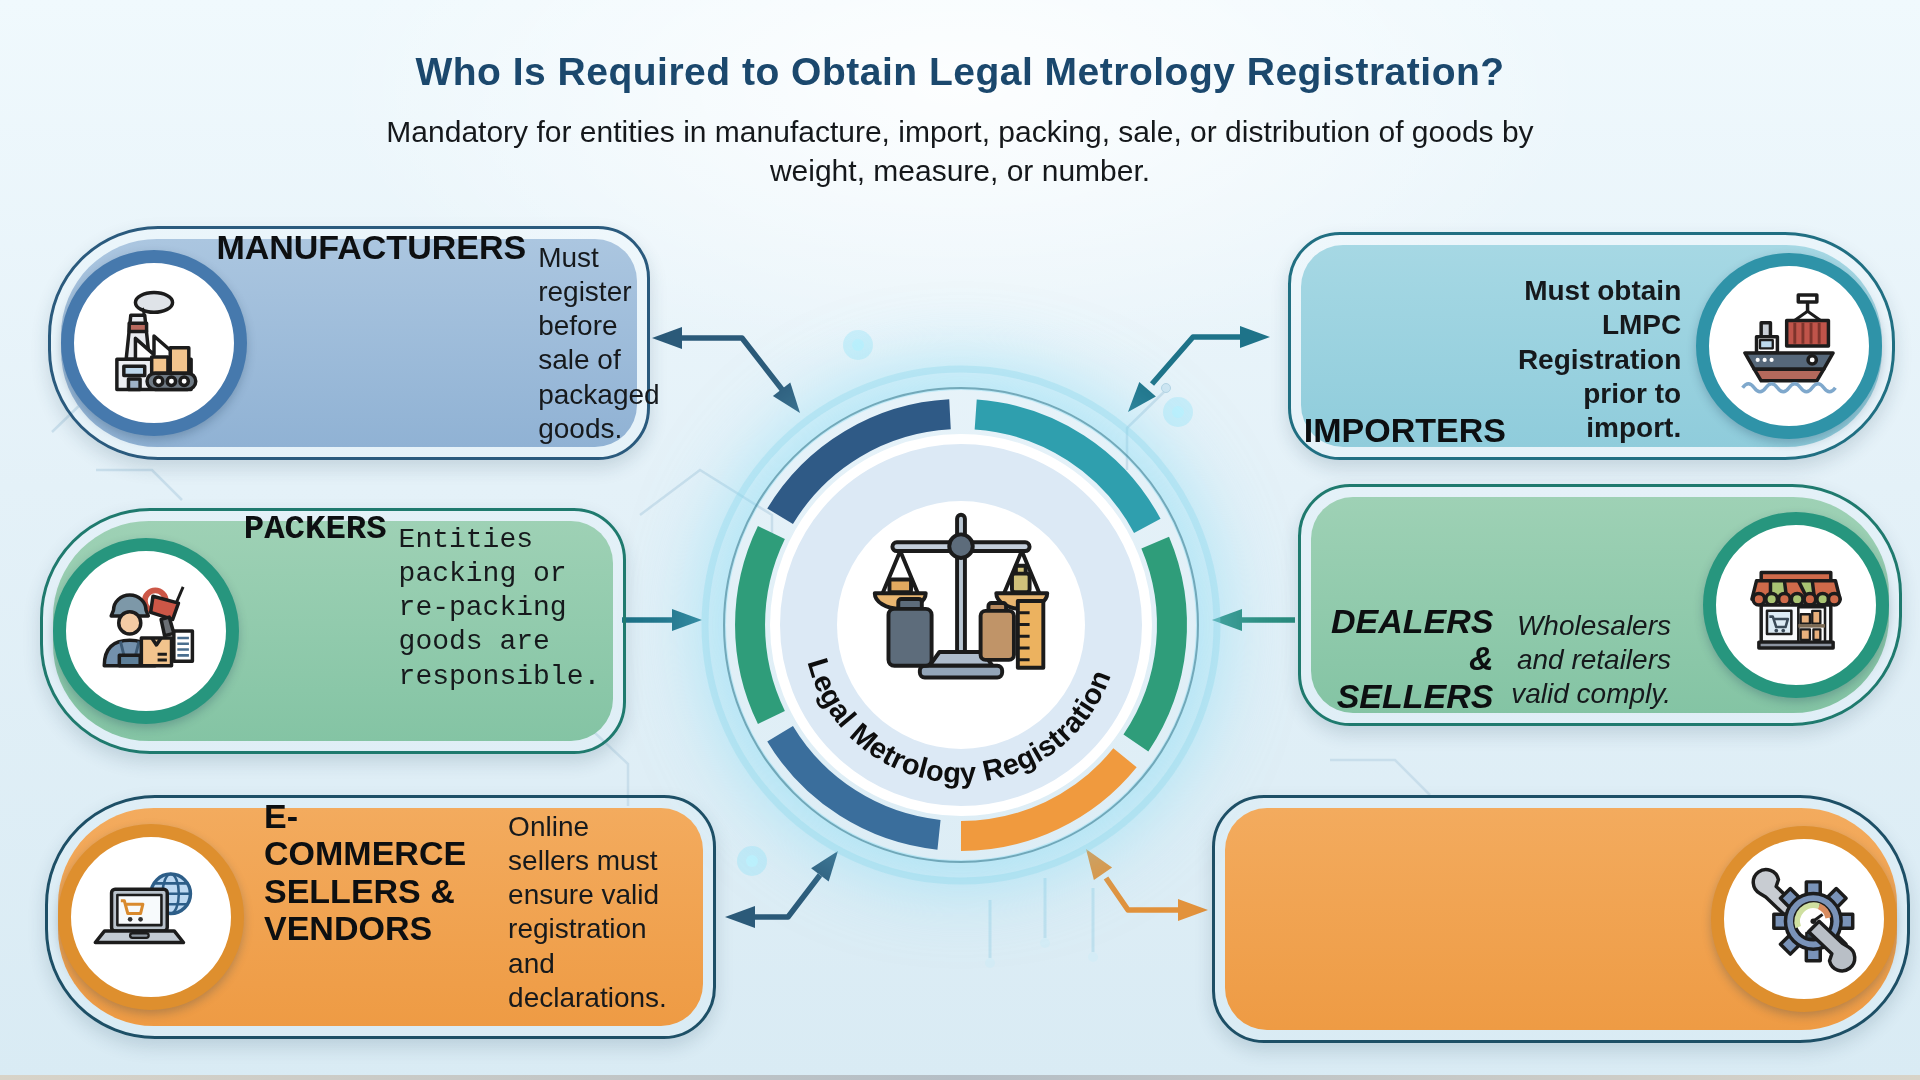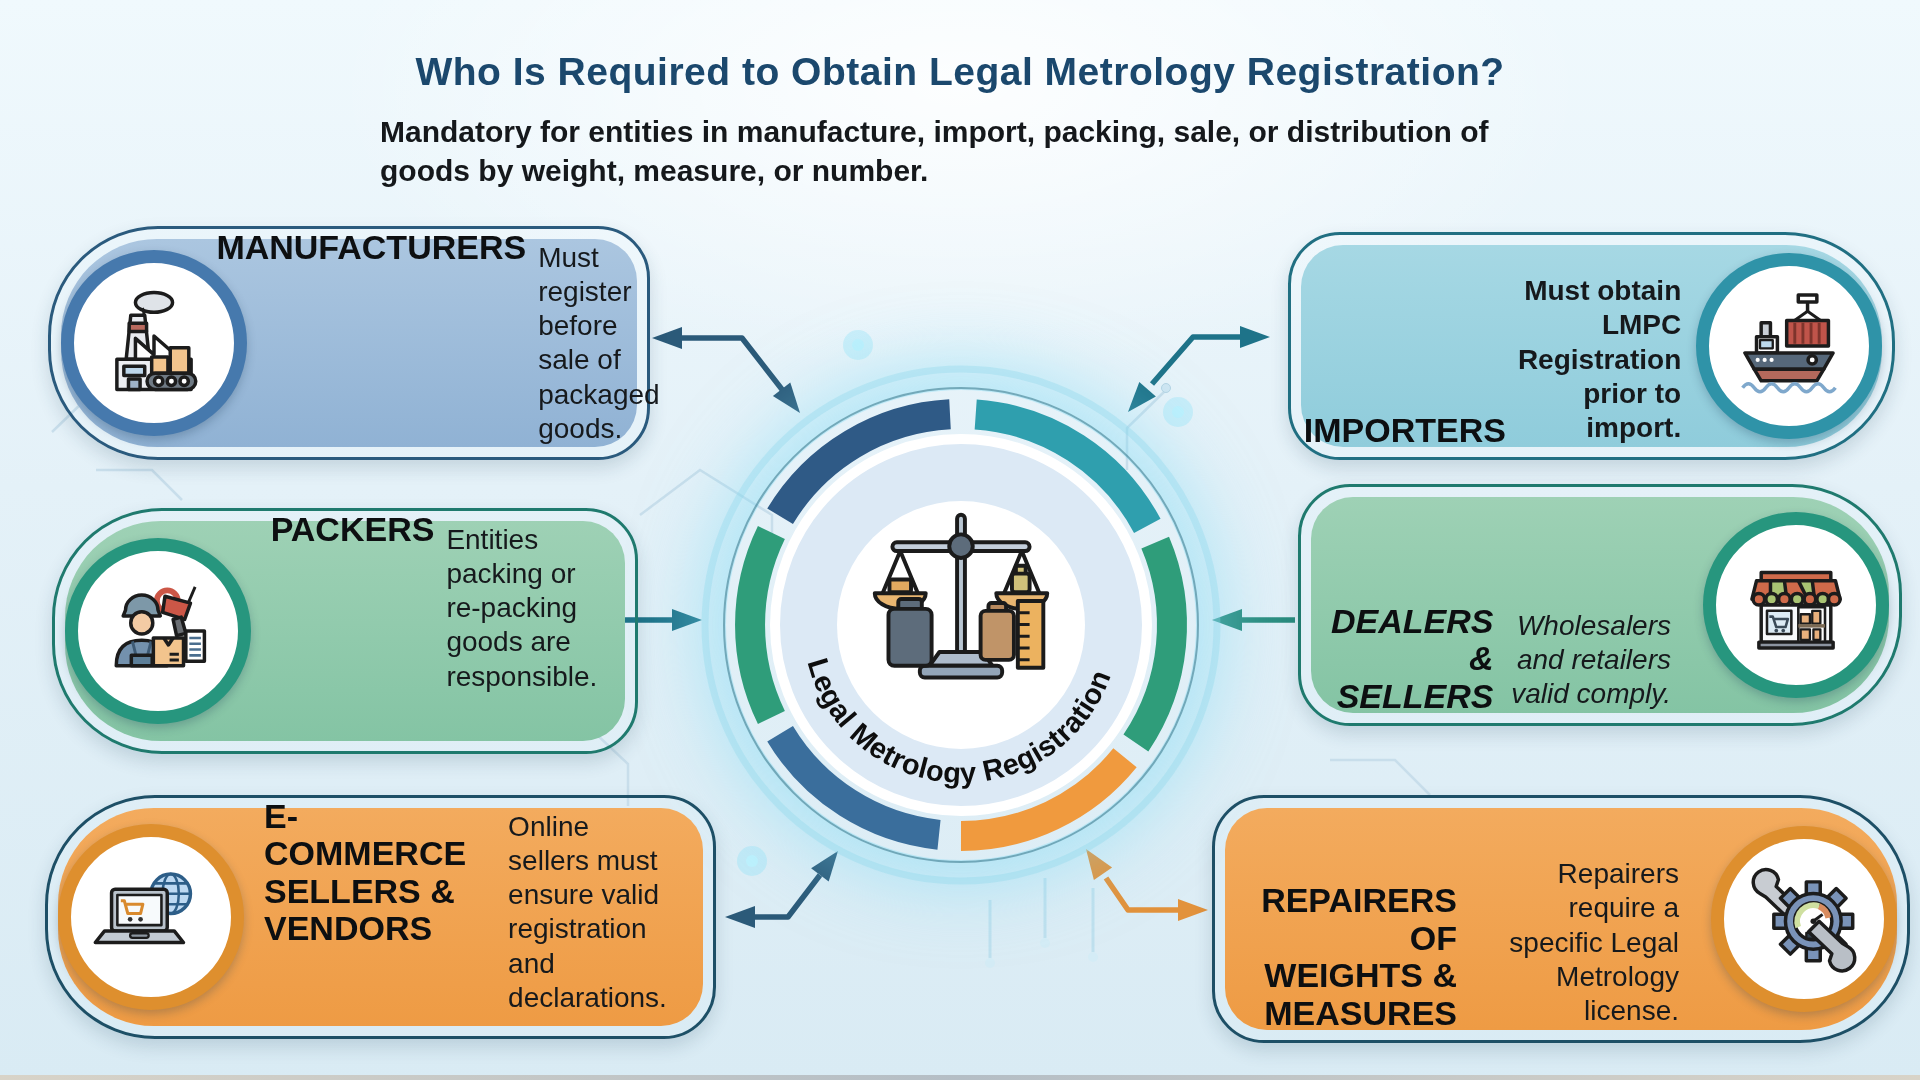--- a/index.html
+++ b/index.html
@@ -8,21 +8,21 @@
          background:
            radial-gradient(ellipse 900px 420px at 50% 8%, rgba(255,255,255,.85), rgba(255,255,255,0) 70%),
            linear-gradient(180deg,#f0f9fd 0%,#e4f1f8 45%,#d9ebf4 100%);}
   .bottom-line{position:absolute;left:0;bottom:0;width:100%;height:5px;
          background:linear-gradient(90deg,#d8cfc0,#aeb6bd,#d8cfc0);opacity:.85;}
 
   
   .title{position:absolute;top:50px;left:0;width:100%;text-align:center;
          font-size:39px;font-weight:800;color:#1b486d;letter-spacing:.5px;}
   .subtitle{position:absolute;top:112px;left:50%;transform:translateX(-50%);
-         width:1160px;text-align:left;font-size:30px;color:#15181b;line-height:1.3;font-weight:bold;}
+         width:1160px;text-align:center;font-size:30px;color:#15181b;line-height:1.3;}
 
   
   .card{position:absolute;border:3px solid var(--edge);
         box-shadow:0 8px 18px rgba(25,60,90,.16);background:transparent;}
   .card.left{border-radius:110px 52px 52px 110px;}
   .card.right{border-radius:52px 110px 110px 52px;padding-left:16px;}
   .card .fill{position:absolute;inset:10px;background:linear-gradient(180deg,var(--fill-top),var(--fill-bottom));}
   .card.left .fill{border-radius:96px 42px 42px 96px;}
   .card.right .fill{border-radius:42px 96px 96px 42px;}
   .medallion{position:absolute;top:50%;transform:translateY(-50%);
@@ -224,21 +224,21 @@
         <polygon points="20,70 80,70 74,80 26,80" fill="#b4695c"></polygon>
         <path d="M10,86 q5,-7 10,0 t10,0 t10,0 t10,0 t10,0 t10,0 t10,0 t10,0" fill="none" stroke="#7fa8cc"></path>
       </svg>
     </div>
     <div class="text">
       <h2>IMPORTERS</h2>
       <p>Must obtain LMPC Registration prior to import.</p>
     </div>
   </div>
 
-  <div class="card left c-pack" style="left: 52px; top: 508px; width: 580px; height: 240px; --edge: #1f7a6e; --ring: #27967e; --fill-top: #9ed1b5; --fill-bottom: #84c4a4;">
+  <div class="card left c-pack" style="left: 40px; top: 508px; width: 580px; height: 240px; font-family: Liberation Mono, monospace; --edge: #1f7a6e; --ring: #27967e; --fill-top: #9ed1b5; --fill-bottom: #84c4a4;">
     <div class="fill"></div>
     <div class="medallion">
       <svg viewBox="0 0 100 100" width="116" height="116" stroke="#1c1c1c" stroke-width="3" stroke-linejoin="round">
         <circle cx="58" cy="24" r="9" fill="none" stroke="#cc5747" stroke-width="5"></circle>
         <polygon points="56,20 78,26 73,40 54,34" fill="#cc5747"></polygon>
         <path d="M70,38 l4,14 l-8,2 l-3,-14 z" fill="#6b6f74"></path>
         <line x1="76" y1="26" x2="82" y2="12" stroke-width="2.5"></line>
         <path d="M22,32 a14,13 0 0 1 28,0 l2,5 h-32 z" fill="#7d98a8"></path>
         <circle cx="36" cy="43" r="9.5" fill="#f3cba4"></circle>
         <path d="M14,80 q0,-22 22,-22 q22,0 22,22 z" fill="#7391ad"></path>
@@ -333,20 +333,16 @@
         </g>
         <circle cx="58" cy="52" r="16" fill="#ffffff"></circle>
         <path d="M45,57 a14,14 0 0 1 18,-18" fill="none" stroke="#cfe0a0" stroke-width="5"></path>
         <path d="M63,39 a14,14 0 0 1 8,10" fill="none" stroke="#d98c5f" stroke-width="5"></path>
         <line x1="58" y1="52" x2="66" y2="46" stroke-width="2.6"></line>
         <circle cx="58" cy="52" r="2.4" fill="#1c1c1c" stroke="none"></circle>
         <rect x="52" y="62" width="12" height="5" fill="#33424e" stroke-width="2"></rect>
         <path d="M88,88 a11,11 0 1 1 -16,12 l2,-6 -20,-19 9,-9 20,19 z" fill="#b9bfc6" transform="translate(0,-14)"></path>
       </svg>
     </div>
-    <div class="text" style="max-width:480px;">
-      <h2 style="max-width:460px;">REPAIRERS OF WEIGHTS &amp; MEASURES</h2>
-      <p style="max-width:440px;">Repairers require a specific Legal Metrology license.</p>
-    </div>
   </div>
 
   <div class="bottom-line"></div>
 </div>
 
 </body></html>

